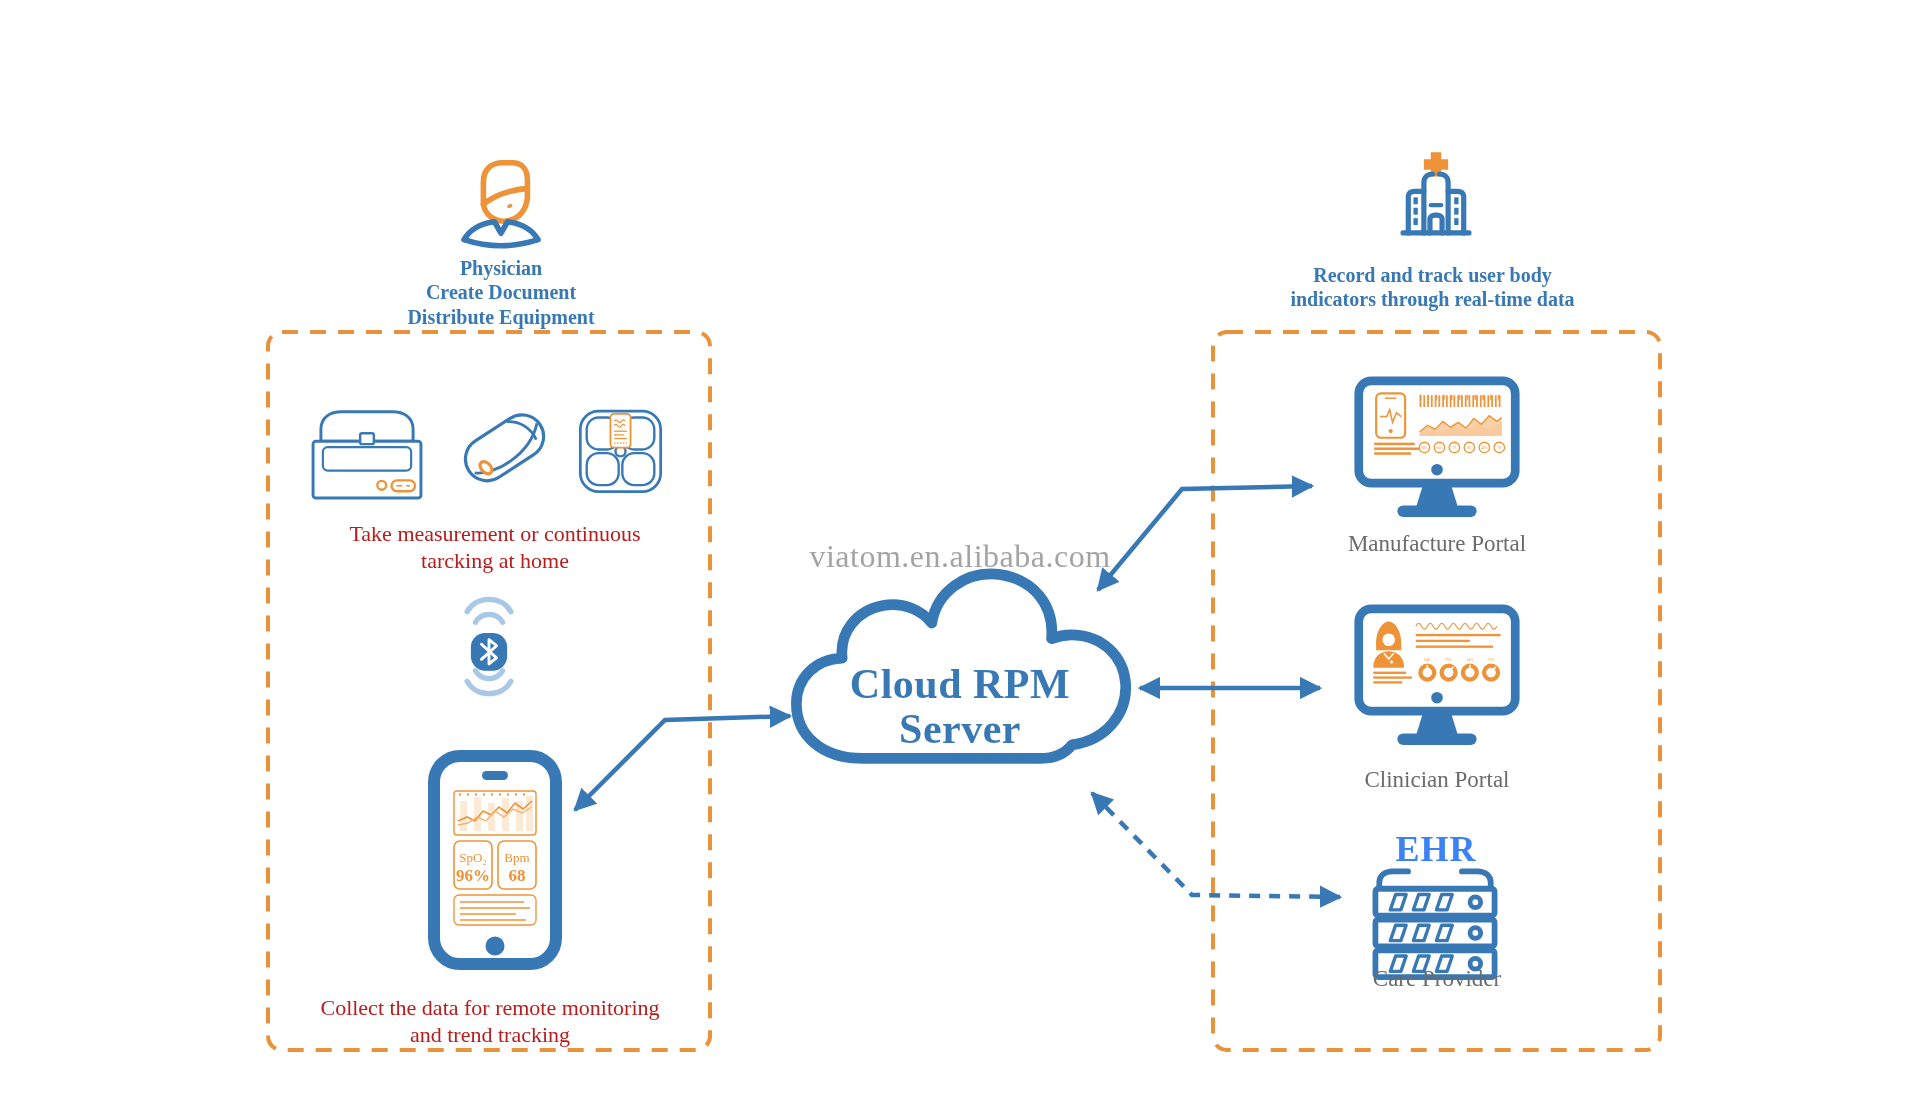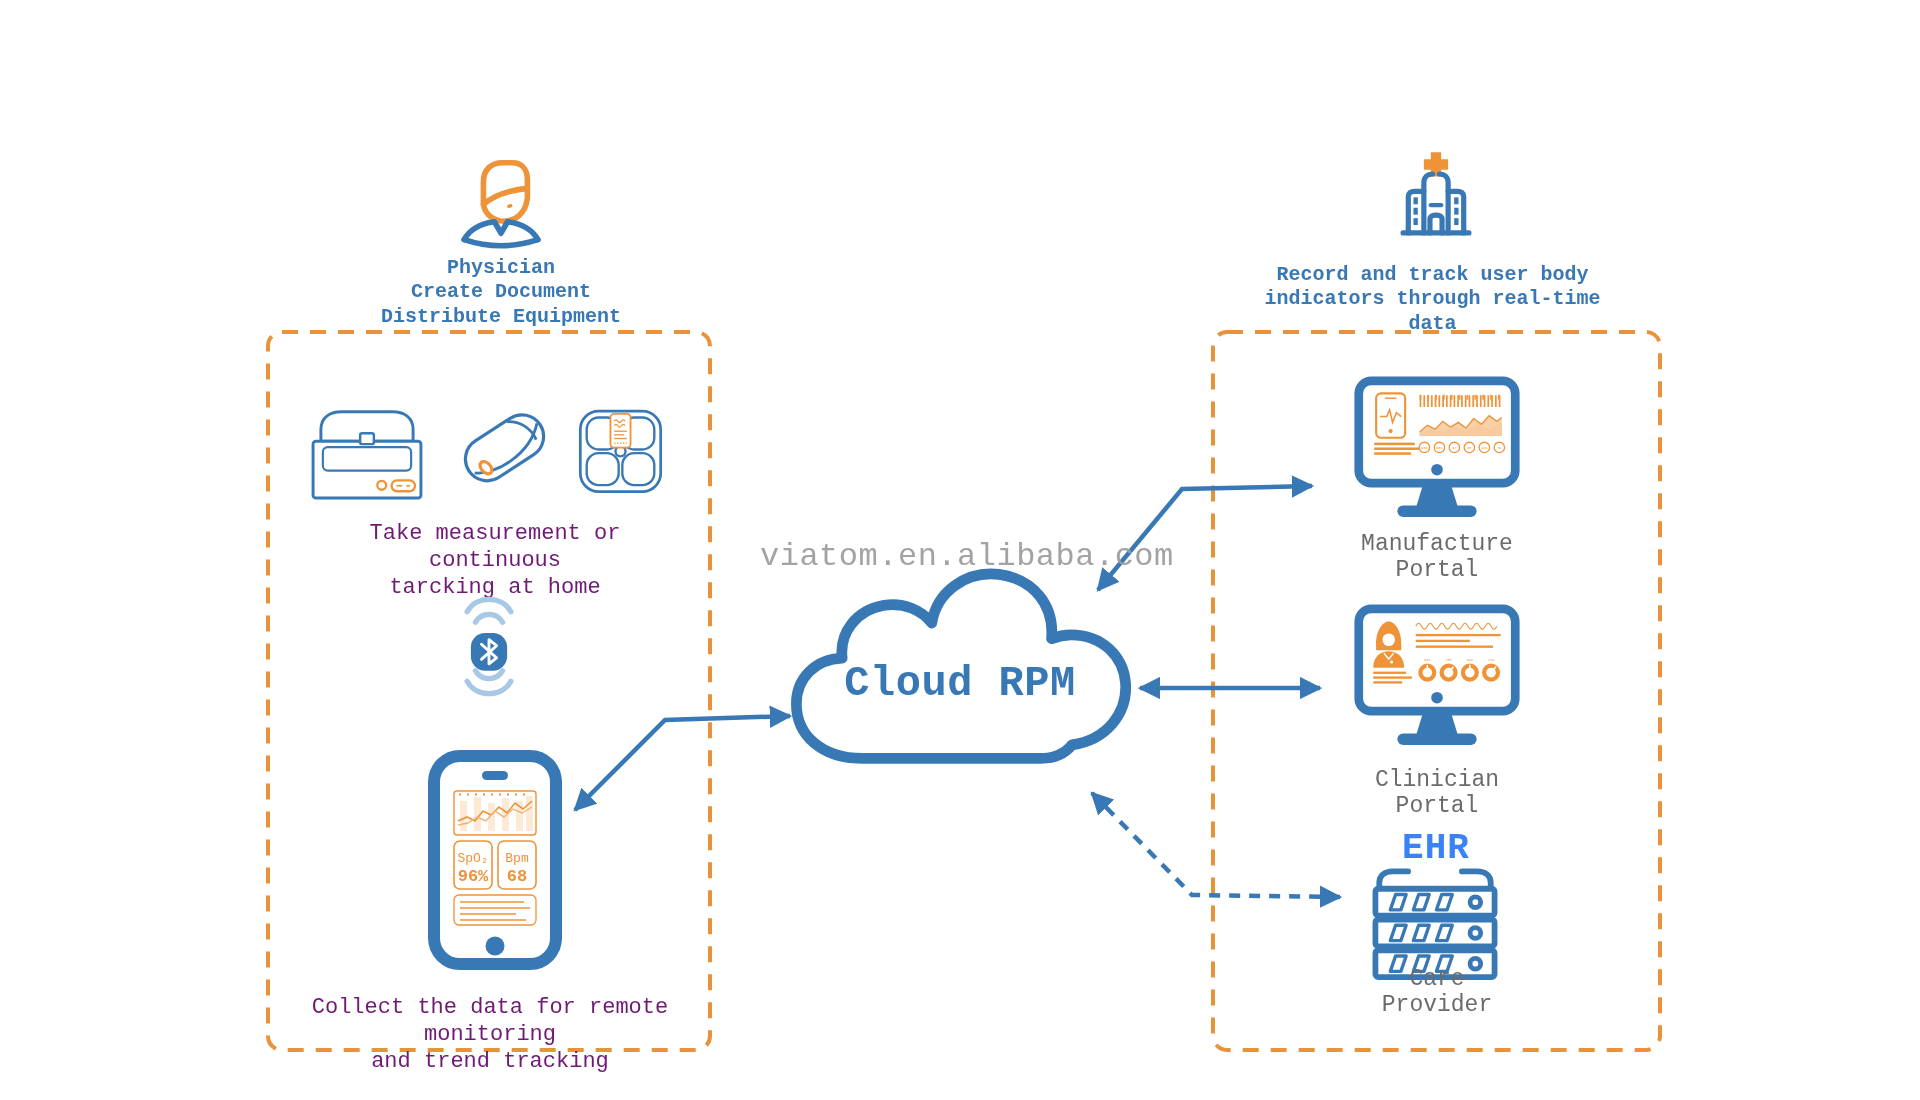--- a/index.html
+++ b/index.html
@@ -1,21 +1,21 @@
 <!DOCTYPE html>
 <html><head>
 <meta charset="utf-8">
 <style>
   html,body{margin:0;padding:0;background:#ffffff;}
   #stage{position:relative;width:1920px;height:1100px;background:#ffffff;overflow:hidden;
-         font-family:Liberation Mono, monospace;}
+         font-family:Liberation Serif, serif;}
   .abs{position:absolute;}
   .center-text{text-align:center;}
   .blue-head{color:#3878B4;font-weight:bold;font-size:20px;line-height:1.22;}
-  .gray-cap{color:#701a75;font-size:22px;line-height:1.22;}
+  .gray-cap{color:#b91c1c;font-size:22px;line-height:1.22;}
   .portal-label{color:#6B6B6B;font-size:23px;}
   .cloud-label{color:#3878B4;font-weight:bold;font-size:42px;line-height:1.08;letter-spacing:.5px;}
   .watermark{color:#9C9C9C;font-size:32px;letter-spacing:.5px;opacity:.92;}
   .ehr-badge{color:#3b82f6;font-weight:bold;font-size:36px;letter-spacing:1px;}
   svg{display:block;}
 </style>
 </head>
 <body>
 
 <div id="stage">
@@ -159,20 +159,21 @@
 
   <div class="abs center-text watermark" style="left:760px;top:538px;width:400px;">viatom.en.alibaba.com</div>
 
   <svg class="abs" style="left:764px;top:552px;" width="392" height="224" viewBox="0 0 400 230">
     <path d="M100,212 C58,212 32,188 32,156 C32,129 52,110 79,109 C76,82 94,60 121,55 C142,51 161,60 171,73
              C176,41 206,19 240,23 C276,28 297,55 294,89 C299,87 307,85 314,85 C346,85 368,107 370,135
              C372,166 350,193 315,198 C307,208 294,212 282,212 Z" fill="#ffffff" stroke="#3879B5" stroke-width="11" stroke-linejoin="round"></path>
   </svg>
   <div class="abs center-text cloud-label" style="left:810px;top:662px;width:300px;">
     <div>Cloud RPM</div>
+    <div>Server</div>
   </div>
 
   <svg class="abs" style="left:1384px;top:148px;" width="104" height="97" viewBox="0 0 120 112">
     <path d="M54,5 h12 v8 h8 v12 h-8 v8 h-12 v-8 h-8 V13 h8 z" fill="#EE9338"></path>
     <g fill="none" stroke="#3879B5" stroke-width="6" stroke-linecap="round" stroke-linejoin="round">
       <path d="M46,98 L46,40 C46,34 50,30 56,30"></path>
       <path d="M74,98 L74,40 C74,34 70,30 64,30"></path>
       <path d="M28,98 L28,56 C28,52 31,50 35,50 L46,50"></path>
       <path d="M92,98 L92,56 C92,52 89,50 85,50 L74,50"></path>
       <path d="M22,98 L98,98"></path>

